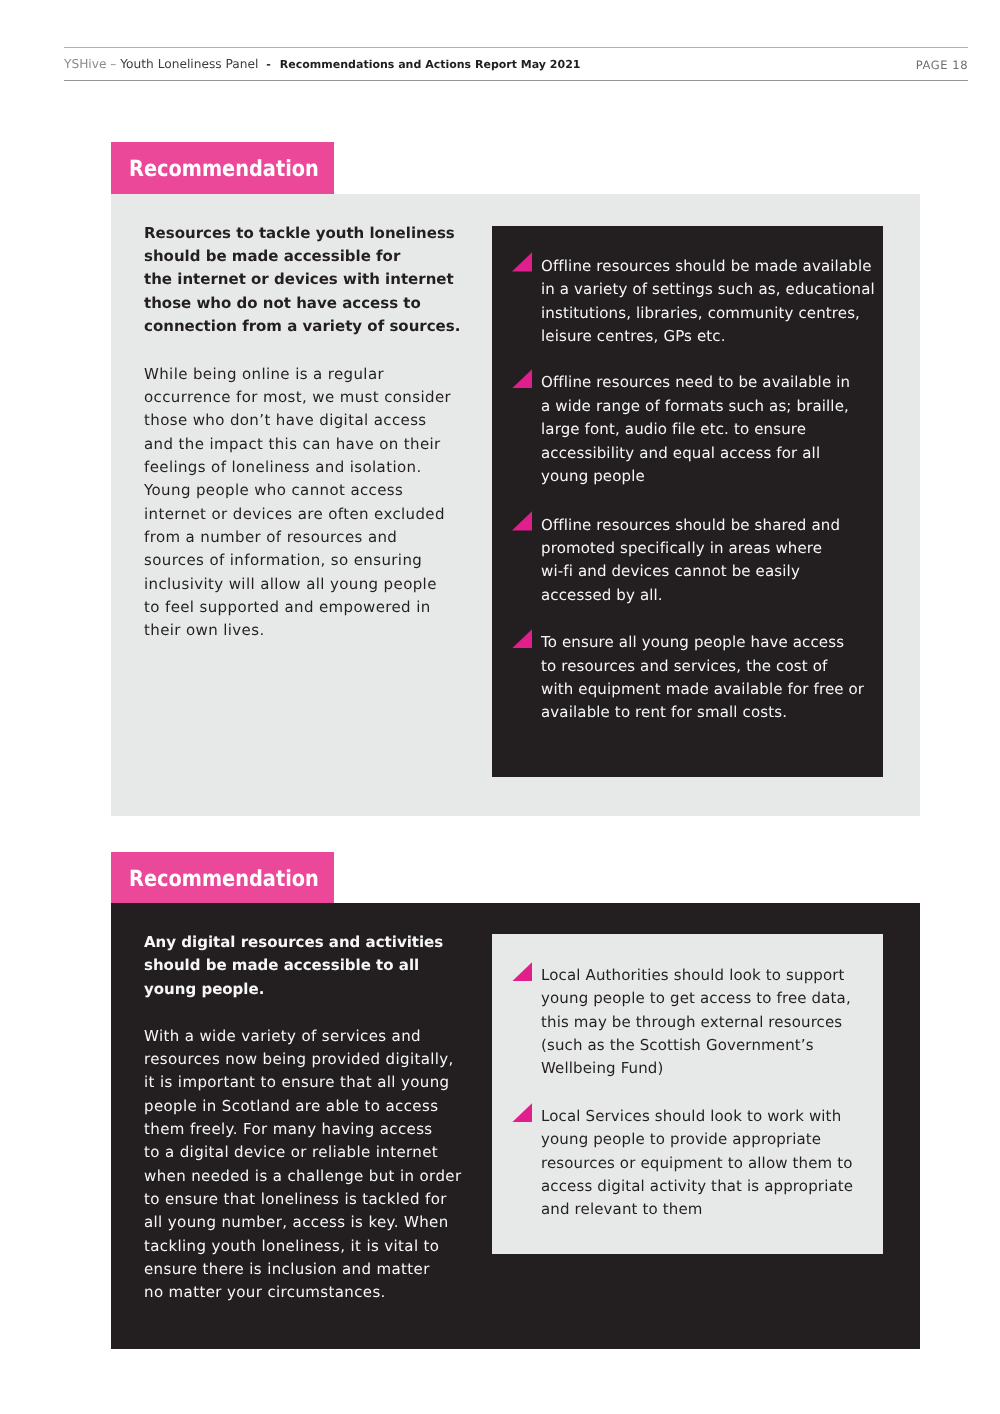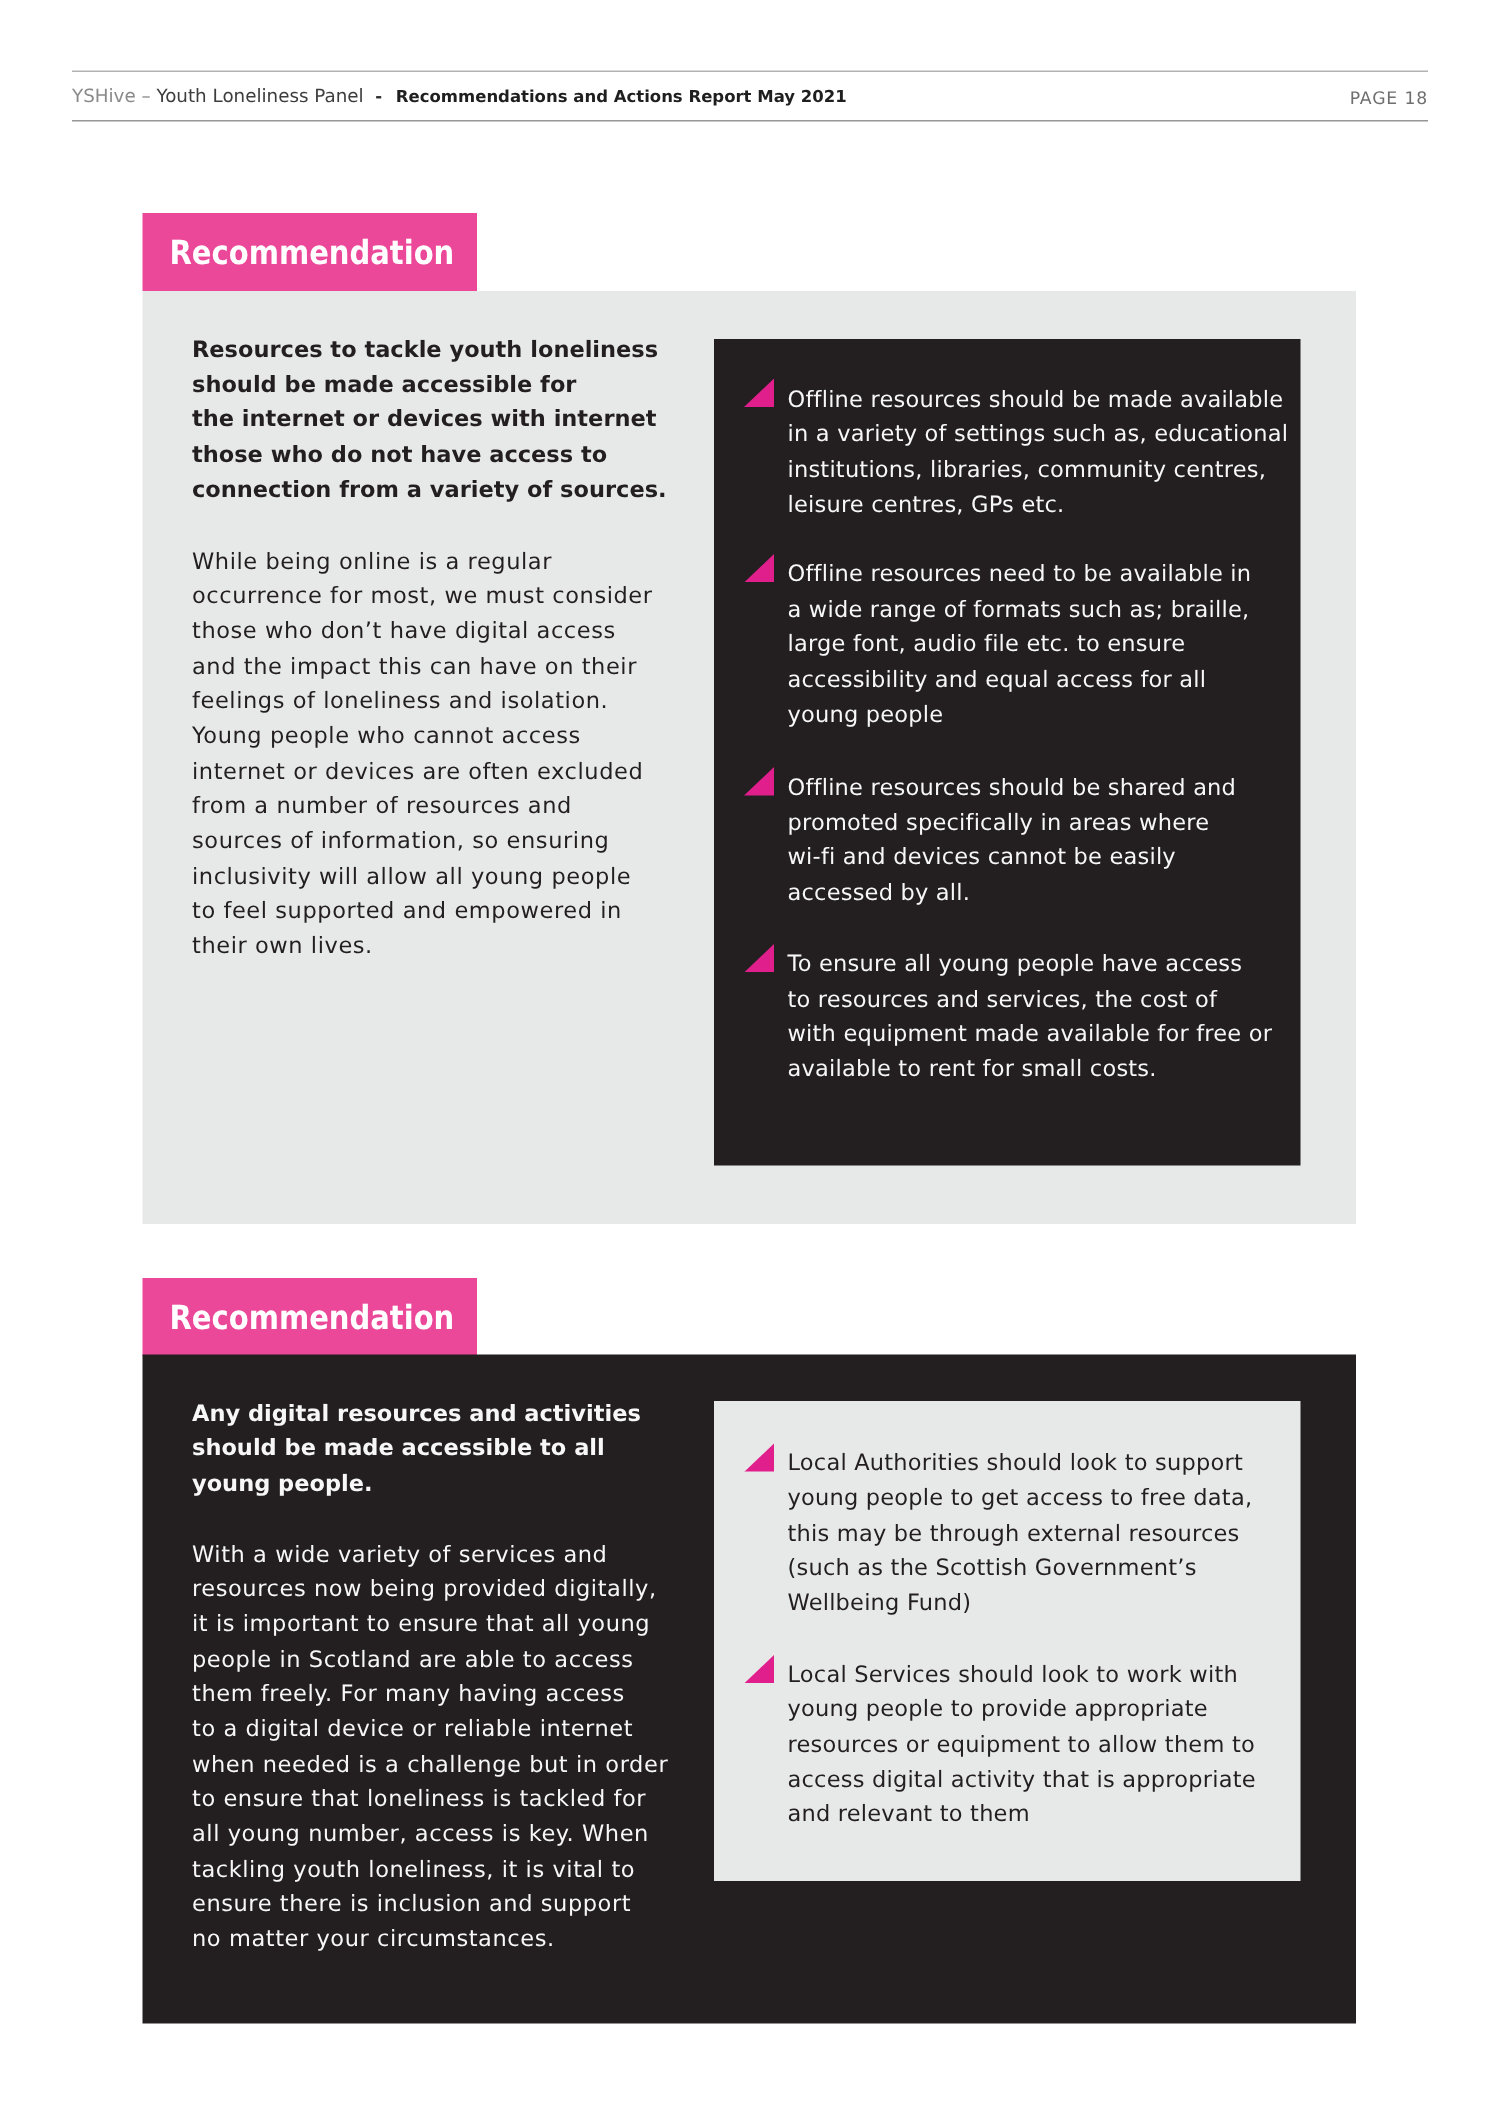--- a/index.html
+++ b/index.html
@@ -1,18 +1,18 @@
 <!DOCTYPE html>
 <html><head>
 <meta charset="utf-8">
 <style>
 html,body{margin:0;padding:0;}
 body{width:1000px;height:1414px;background:#ffffff;font-family:"DejaVu Sans",sans-serif;
  -webkit-font-smoothing:antialiased;text-rendering:geometricPrecision;}
-.page{position:absolute;left:0;top:0;width:975px;height:1414px;overflow:hidden;background:#fff;}
+.page{position:absolute;left:16px;top:0;width:975px;height:1414px;overflow:hidden;background:#fff;}
 
 
 .header{position:absolute;left:48px;top:47px;width:904px;height:34px;}
 .rule{position:absolute;left:0;width:904px;height:1px;}
 .rule.top{top:0;background:#b2b2b2;}
 .rule.bottom{top:33px;background:#969696;}
 
 .htext{position:absolute;left:0;top:10px;font-size:12.2px;letter-spacing:0;white-space:pre;line-height:15px;}
 .htext .brand{color:#8a8a8a;}
 .htext .dash{color:#8a8a8a;}
@@ -135,21 +135,21 @@
       <span class="ln">With a wide variety of services and</span>
       <span class="ln">resources now being provided digitally,</span>
       <span class="ln">it is important to ensure that all young</span>
       <span class="ln">people in Scotland are able to access</span>
       <span class="ln">them freely. For many having access</span>
       <span class="ln">to a digital device or reliable internet</span>
       <span class="ln">when needed is a challenge but in order</span>
       <span class="ln">to ensure that loneliness is tackled for</span>
       <span class="ln">all young number, access is key. When</span>
       <span class="ln">tackling youth loneliness, it is vital to</span>
-      <span class="ln">ensure there is inclusion and support</span>
+      <span class="ln">ensure there is inclusion and matter</span>
       <span class="ln">no matter your circumstances.</span>
     </div>
   <ul class="actions on-grey">
       <li style="top:961.6px">
         <svg class="tri" viewBox="0 0 20 19" preserveAspectRatio="none">
           <polygon points="0,19 20,0 20,19" fill="#e01f8c"></polygon>
         </svg>
         <span class="ln">Local Authorities should look to support</span>
         <span class="ln">young people to get access to free data,</span>
         <span class="ln">this may be through external resources</span>

